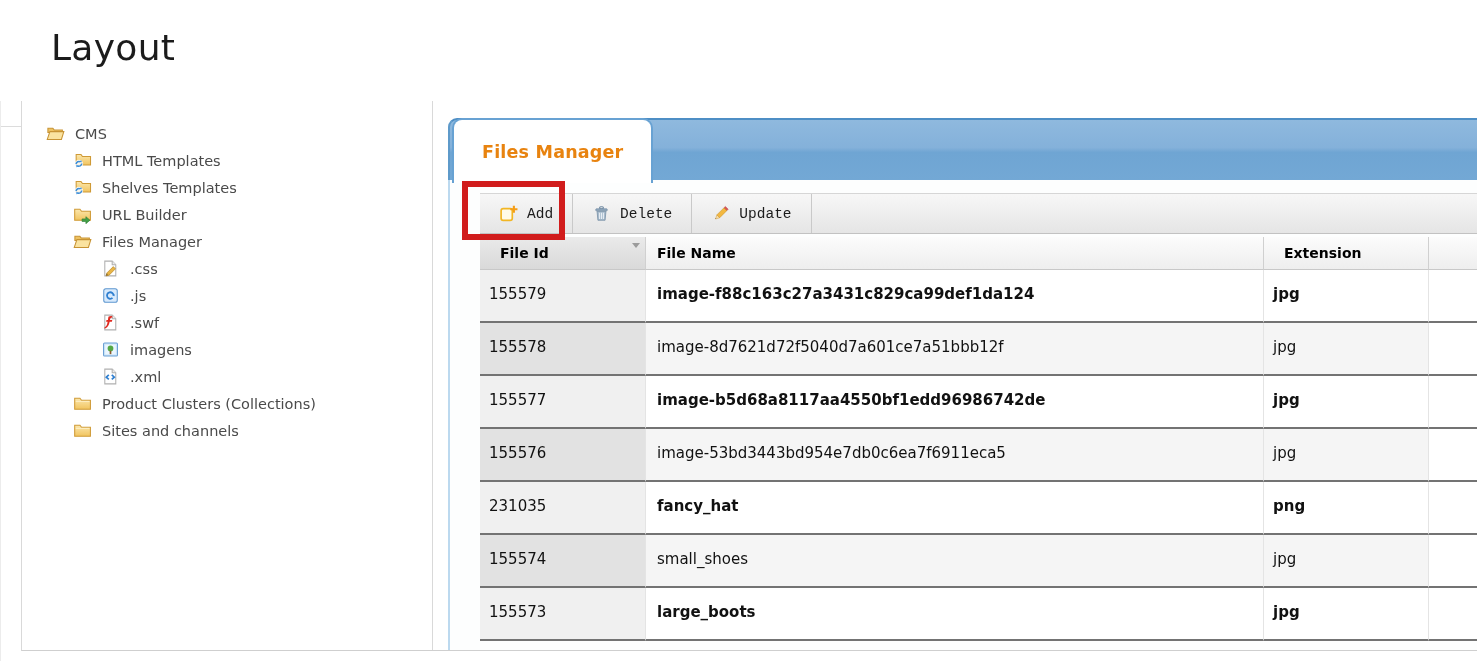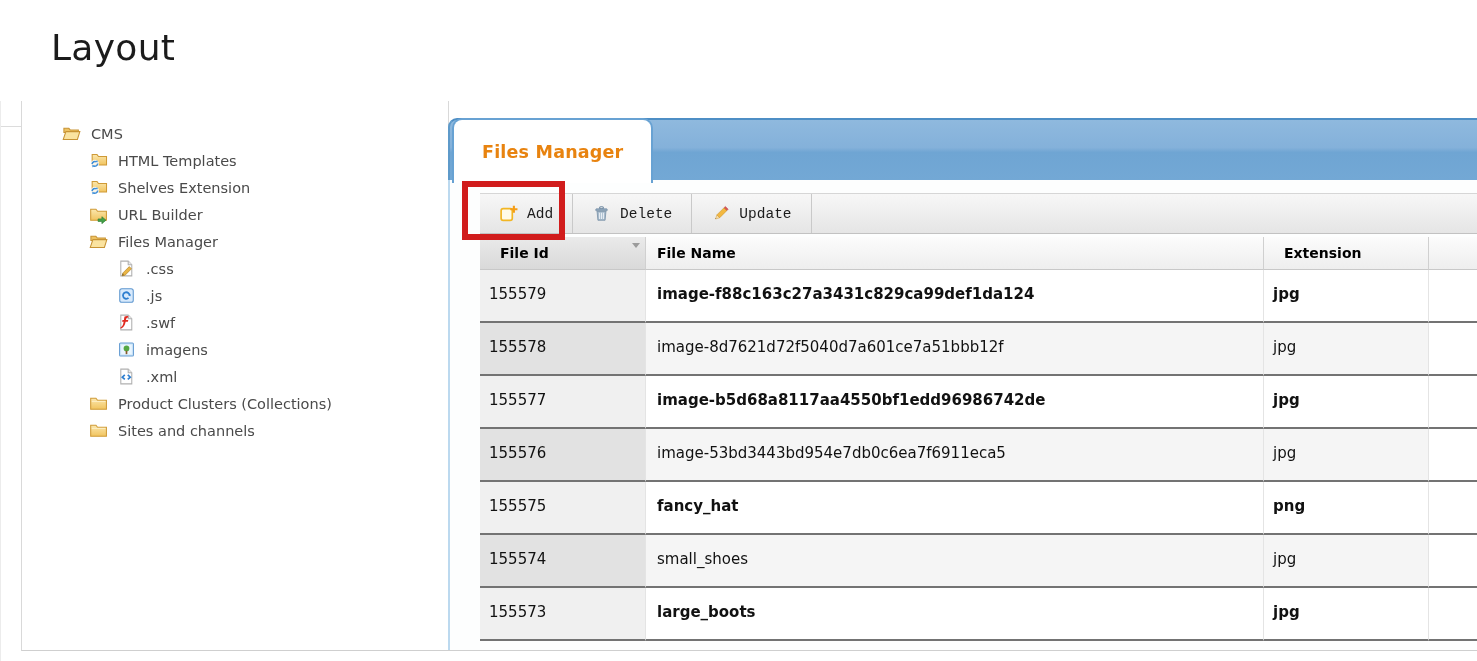--- a/index.html
+++ b/index.html
@@ -11,21 +11,21 @@
   .top-header { height:100px; background:#fff; border-bottom:1px solid #dcdcdc; }
   .page-title { margin:27px 0 0 51px; font-size:36px; font-weight:normal;
                 color:#1b1b1b; letter-spacing:.3px; }
 
   
   .main { position:absolute; top:101px; left:0; right:0; bottom:0; border-left:1px solid #ececec; }
   .container { position:absolute; left:20px; top:0; width:1457px; height:550px;
                border-left:1px solid #d9d9d9; border-bottom:1px solid #cfcfcf; background:#fff; }
 
   
-  .tree-pane { position:absolute; left:16px; top:0; width:411px; height:100%;
+  .tree-pane { position:absolute; left:0; top:0; width:411px; height:100%;
                border-right:1px solid #d9d9d9; padding-top:19px; background:#fff; }
   .tree-item { display:flex; align-items:center; height:27px; gap:10px;
                font-size:14.5px; color:#4a4a4a; cursor:pointer; white-space:nowrap; }
   .tree-item.lvl1 { padding-left:24px; }
   .tree-item.lvl2 { padding-left:51px; }
   .tree-item.lvl3 { padding-left:79px; }
   .tree-icon { width:19px; height:19px; flex:0 0 19px; }
 
   
   .content-pane { position:absolute; left:412px; top:0; right:0; height:100%; }
@@ -185,21 +185,21 @@
     <svg class="tree-icon">
             <use href="#folder-sync-icon"></use>
           </svg>
     <span>HTML Templates</span>
   </div>
 
   <div class="tree-item lvl2">
     <svg class="tree-icon">
             <use href="#folder-sync-icon"></use>
           </svg>
-    <span>Shelves Extension</span>
+    <span>Shelves Templates</span>
   </div>
 
 
   <div class="tree-item lvl2">
     <svg class="tree-icon">
             <use href="#folder-arrow-icon"></use>
           </svg>
     <span>URL Builder</span>
   </div>
 
@@ -328,21 +328,21 @@
   </div>
 
   <div class="grid-row even">
     <div class="g-cell col-id">155576</div>
     <div class="g-cell col-name">image-53bd3443bd954e7db0c6ea7f6911eca5</div>
     <div class="g-cell col-ext">jpg</div>
     <div class="g-cell col-fill"></div>
   </div>
 
   <div class="grid-row odd">
-    <div class="g-cell col-id">155575</div>
+    <div class="g-cell col-id">231035</div>
     <div class="g-cell col-name">fancy_hat</div>
     <div class="g-cell col-ext">png</div>
     <div class="g-cell col-fill"></div>
   </div>
 
   <div class="grid-row even">
     <div class="g-cell col-id">155574</div>
     <div class="g-cell col-name">small_shoes</div>
     <div class="g-cell col-ext">jpg</div>
     <div class="g-cell col-fill"></div>

